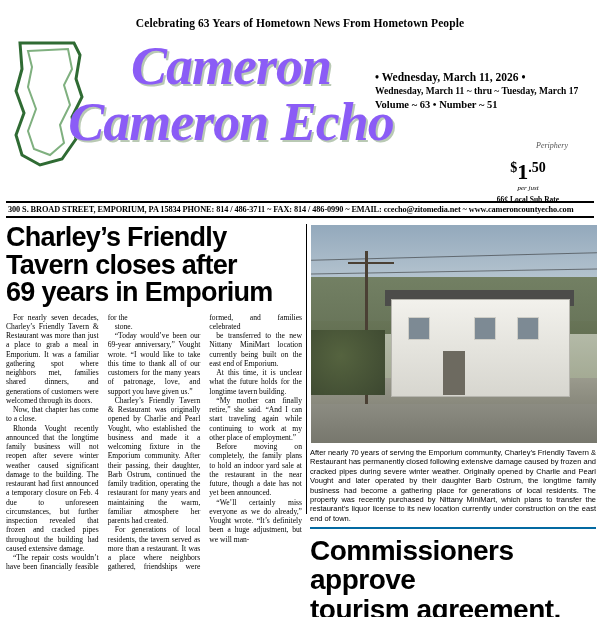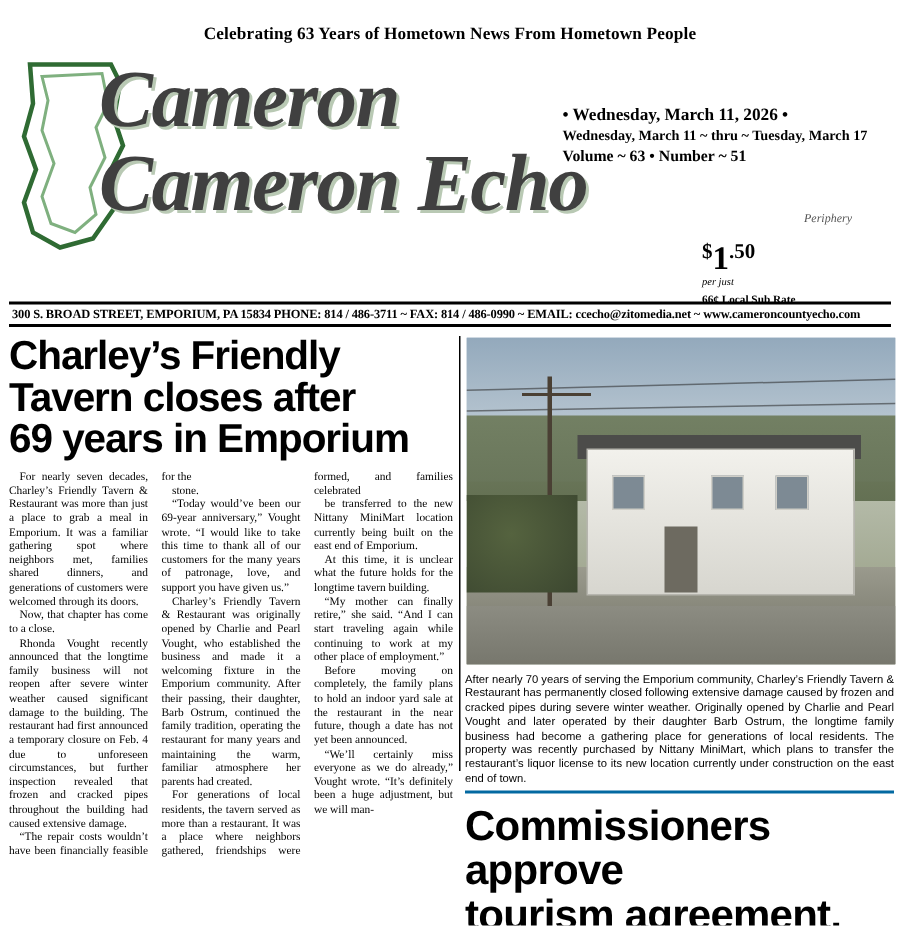--- a/index.html
+++ b/index.html
@@ -46,22 +46,23 @@
     height: 132px;
   }
   .paper-title {
     position: absolute;
     left: 60px;
     top: 8px;
     width: 330px;
     font-family: "Liberation Serif", serif;
     font-weight: bold;
     font-style: italic;
-    color: #404040;
+    color: #8b5cf6;
     line-height: .96;
+    text-align: center;
   }
   .paper-title .line1 {
     font-size: 54px;
     letter-spacing: -1px;
     text-shadow: 2px 2px 0 #b9c9b4;
   }
   .paper-title .line2 {
     font-size: 54px;
     letter-spacing: -1px;
     margin-top: 4px;
@@ -95,20 +96,21 @@
     top: 108px;
     font-size: 8px;
     font-style: italic;
     color: #555;
   }
   .price-block {
     position: absolute;
     right: 6px;
     top: 128px;
     width: 120px;
+    text-align: center;
   }
   .price-main {
     font-family: "Liberation Serif", serif;
     font-weight: bold;
     font-size: 22px;
     line-height: 1;
   }
   .price-main .dollar {
     font-size: 14px;
     vertical-align: 7px;

